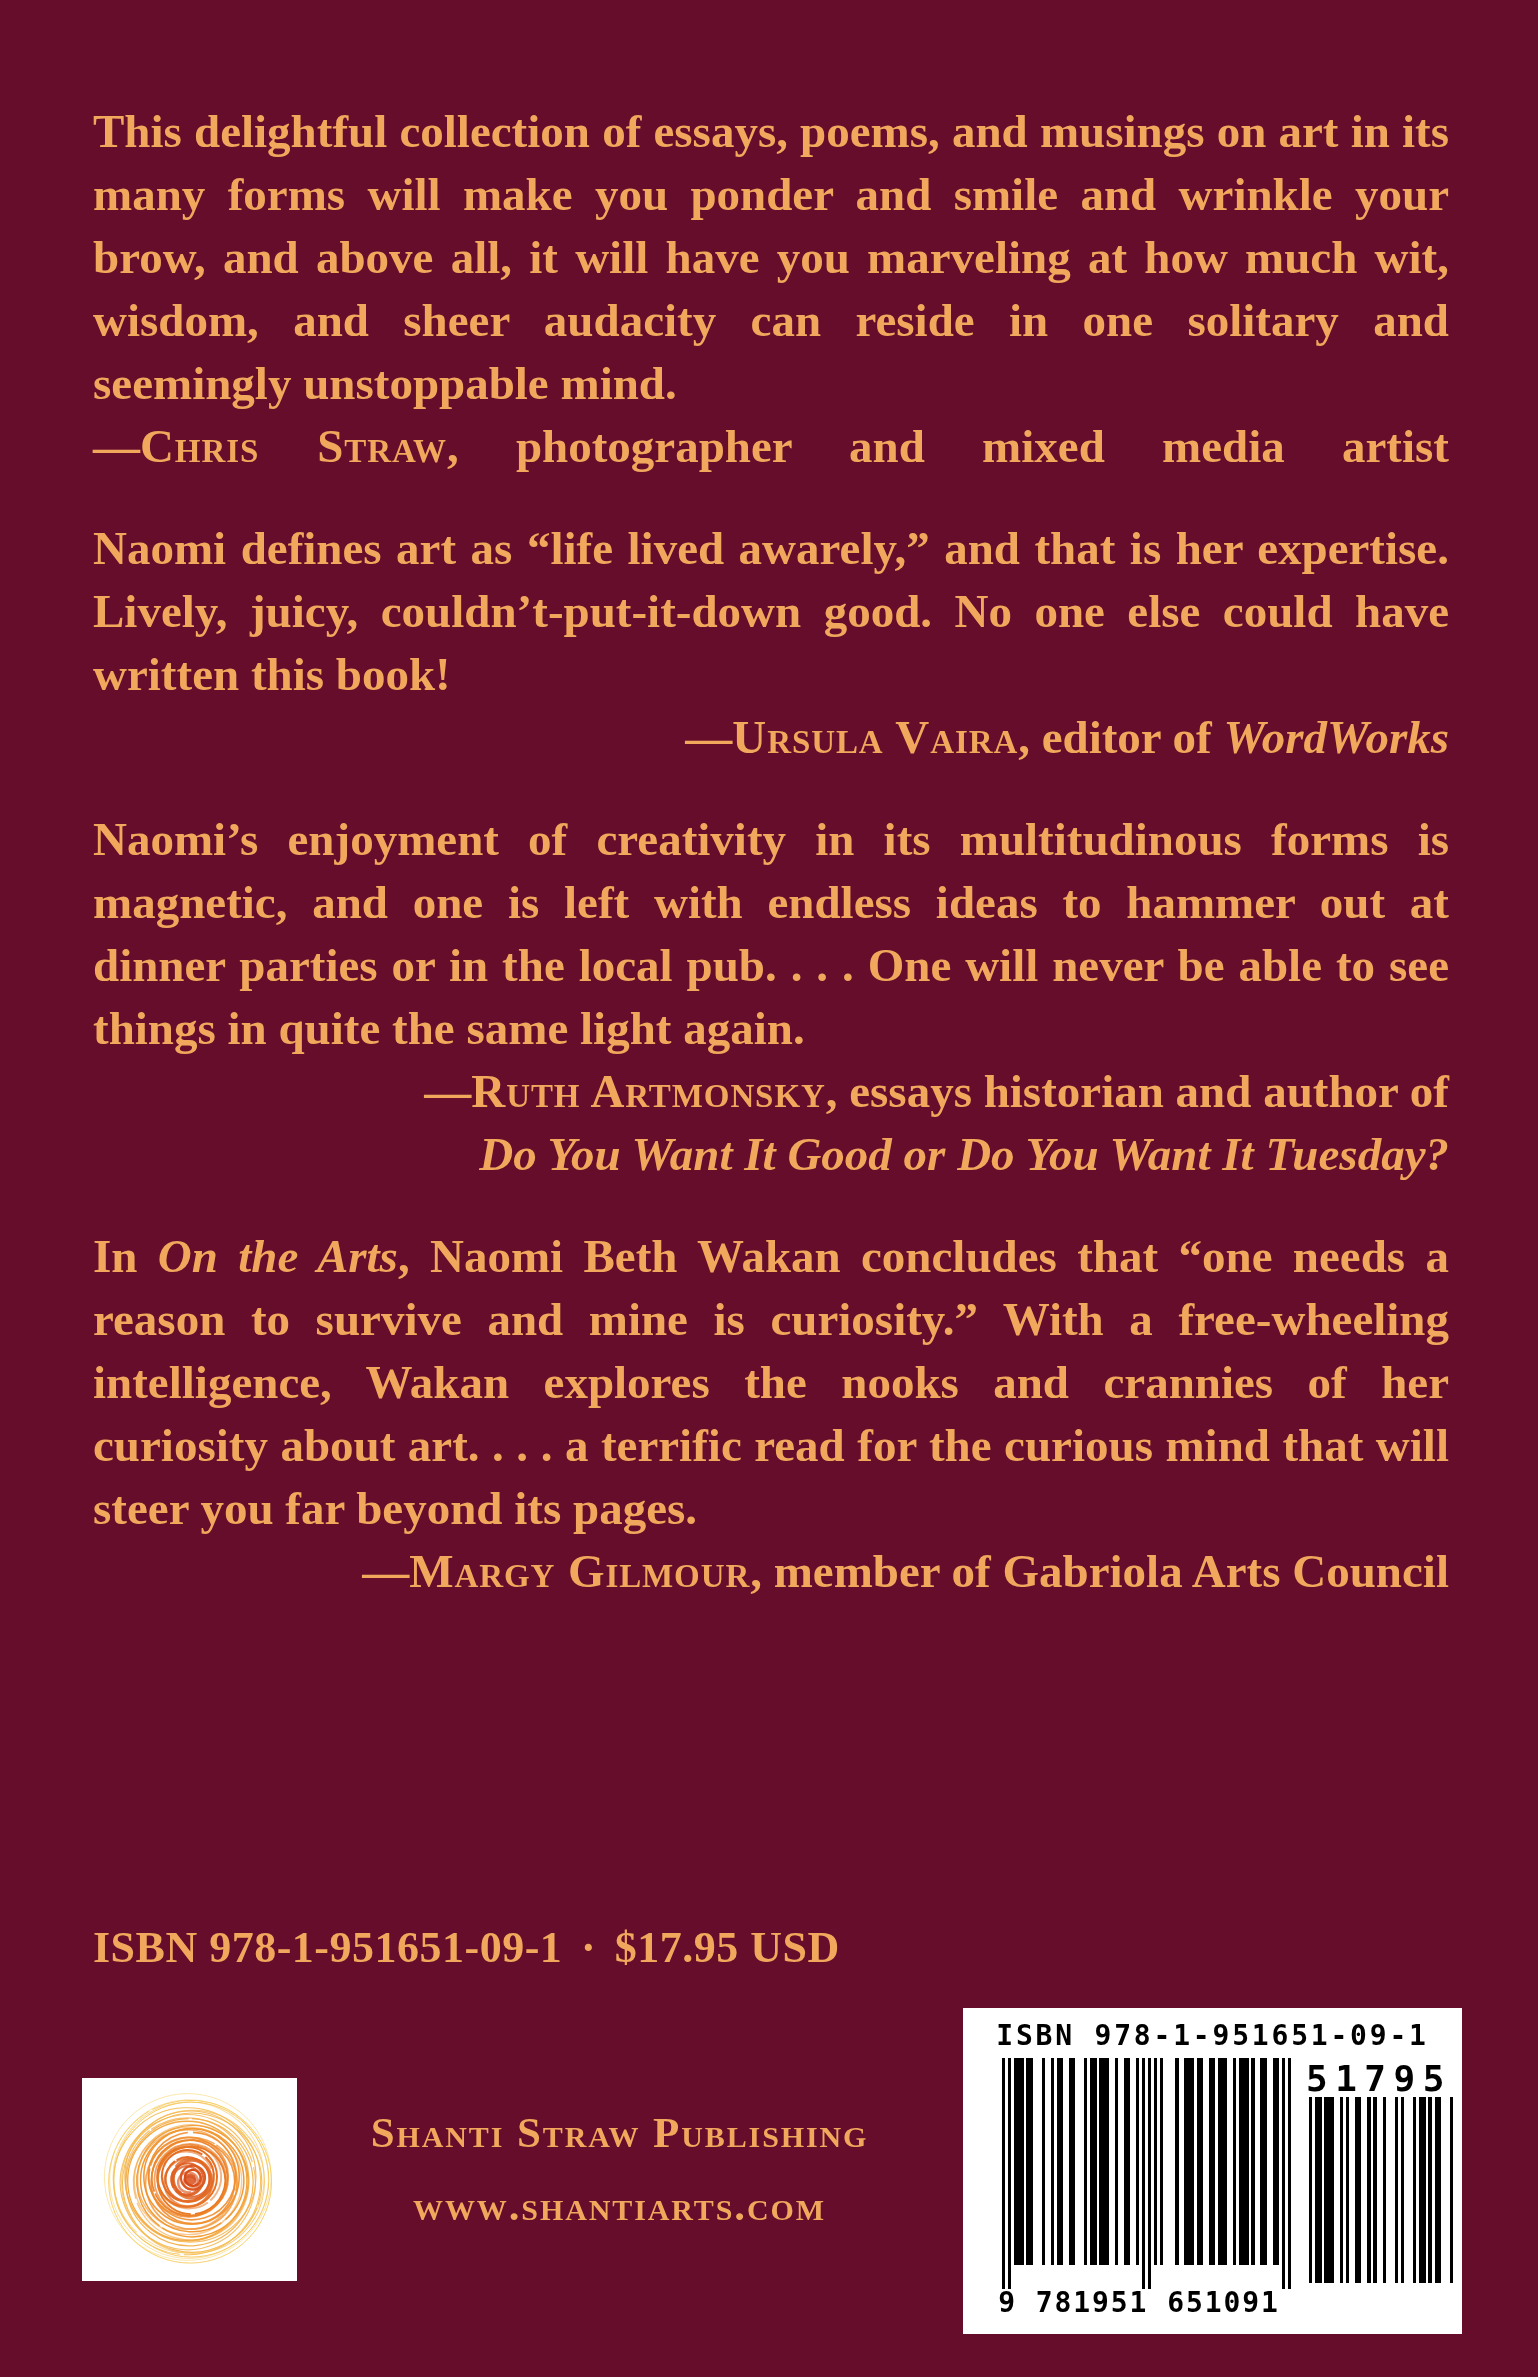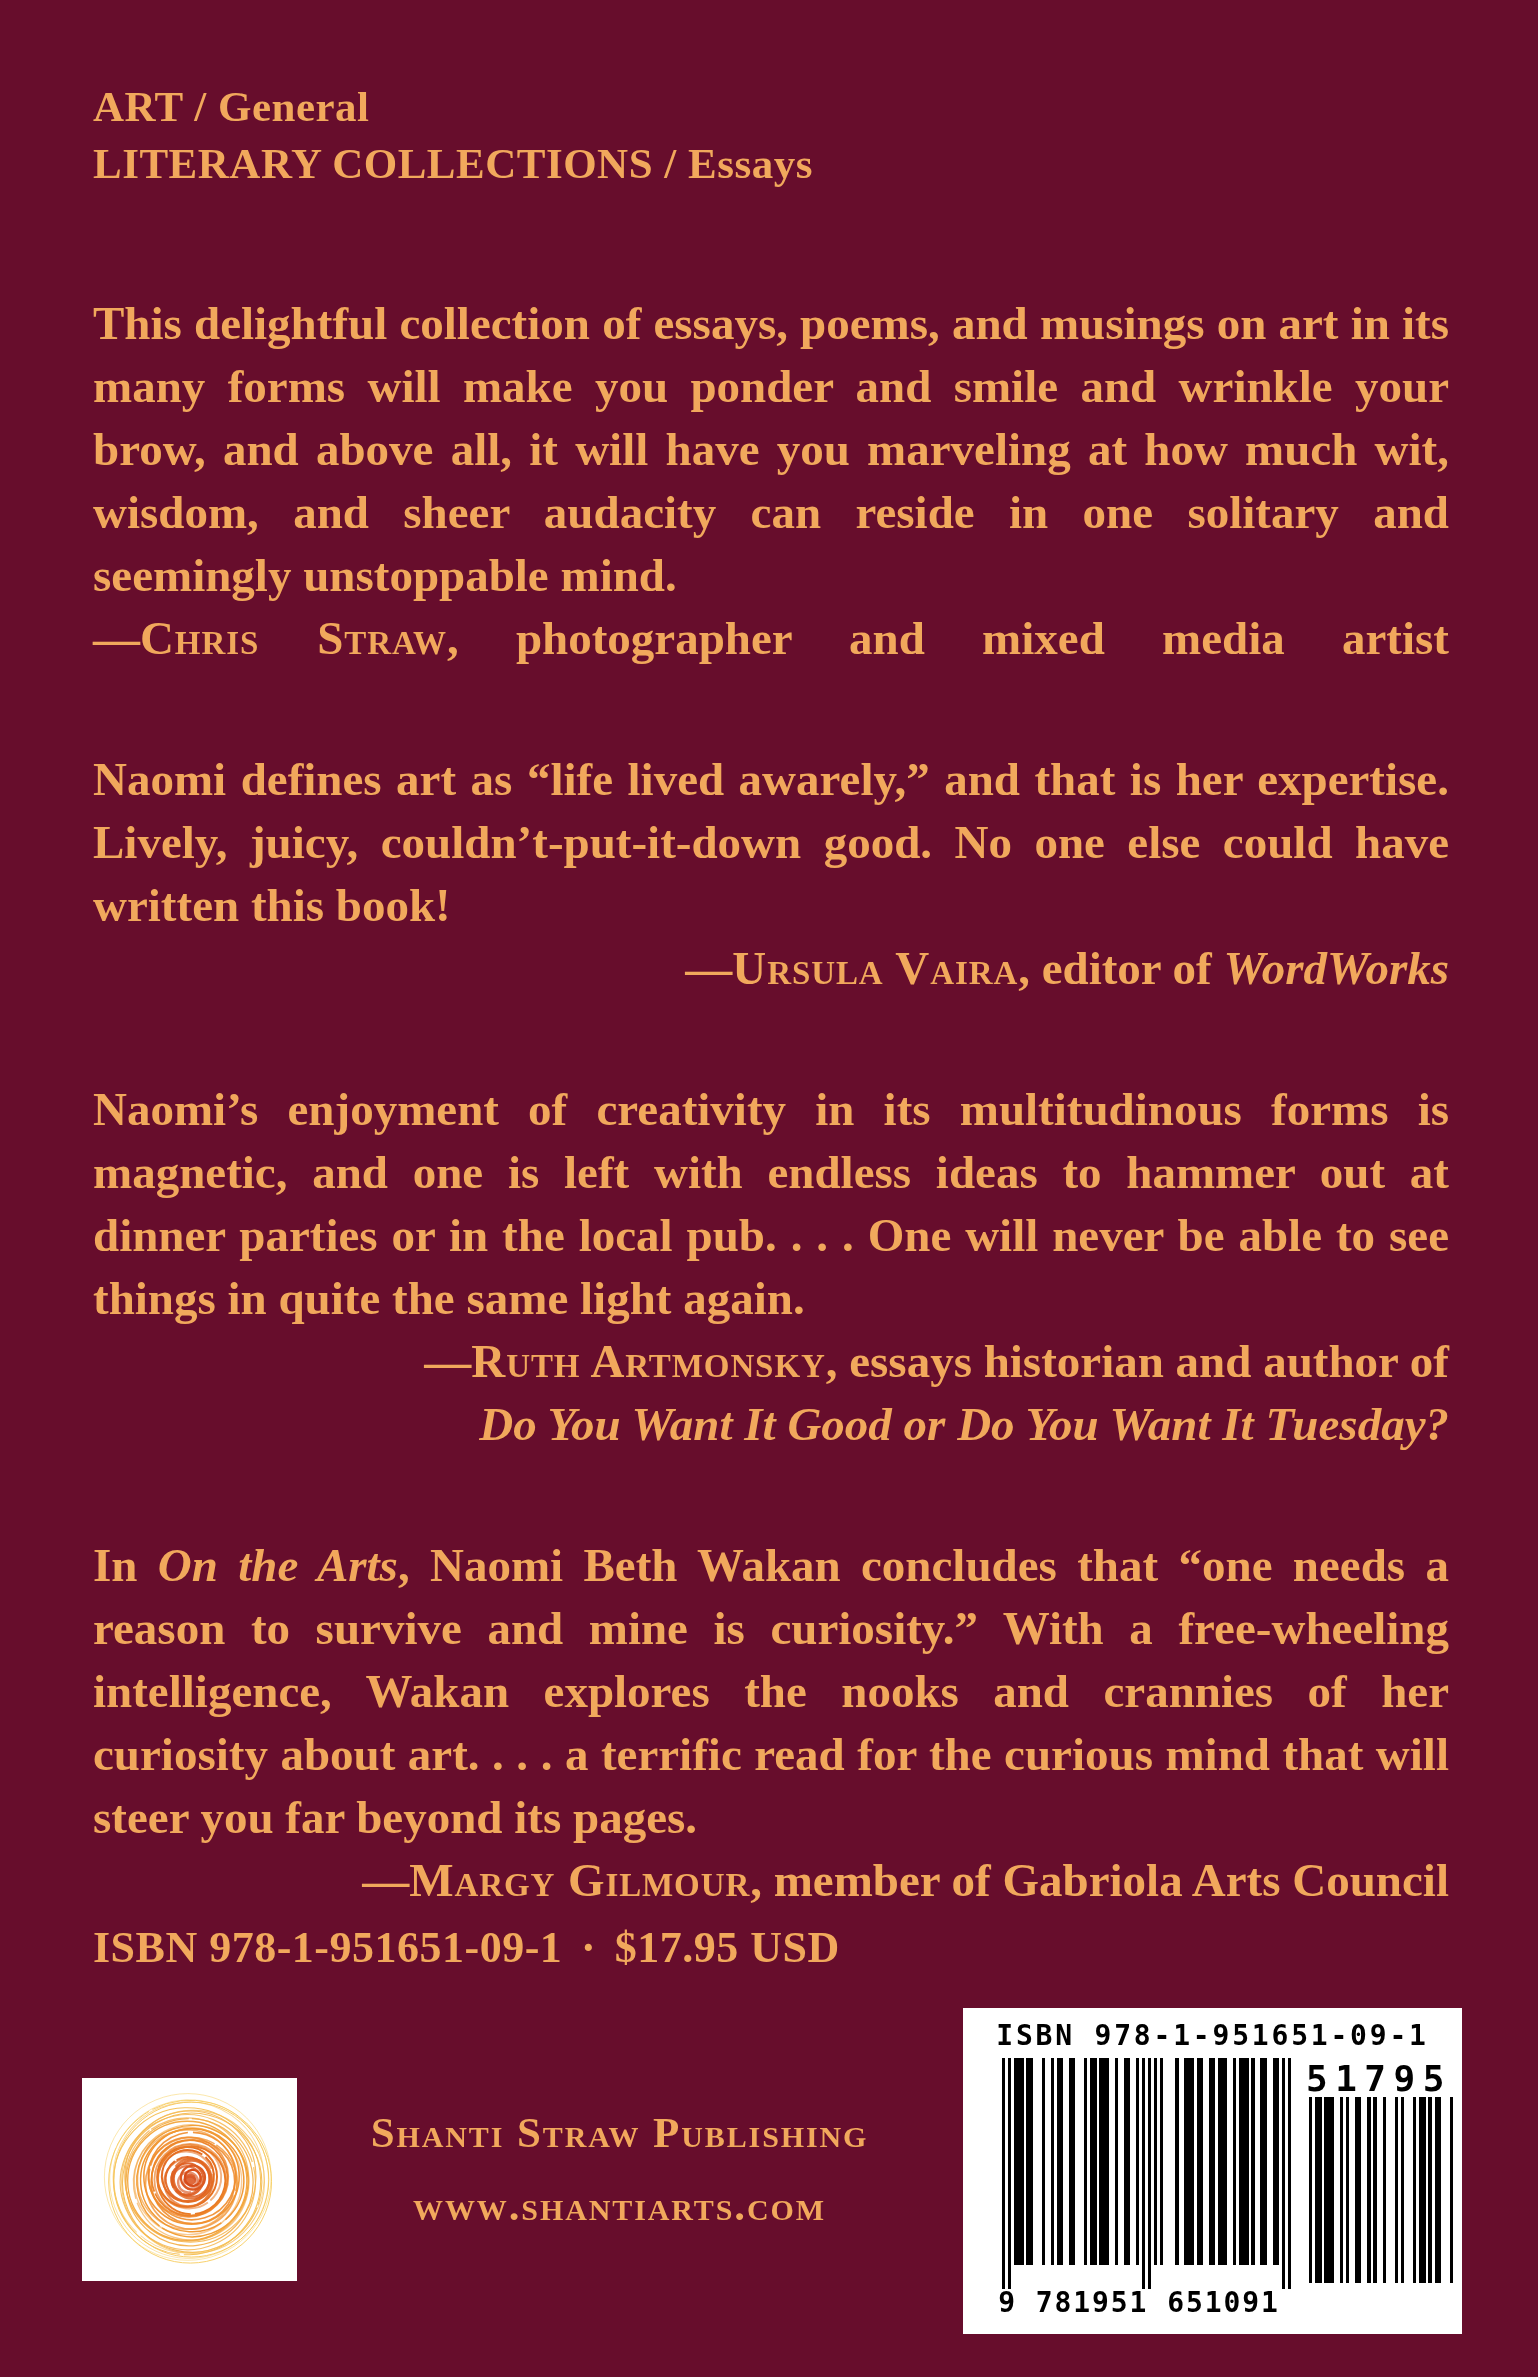--- a/index.html
+++ b/index.html
@@ -30,21 +30,21 @@
   }
   .attr {
     font-size: 47px;
     line-height: 63px;
   }
   .attr.full-justify { text-align: justify; text-align-last: justify; }
   .attr.right { text-align: right; }
   .sc { font-variant: small-caps; letter-spacing: 0.9px; }
   .it { font-style: italic; }
   .mt-q1 { margin-top: 100px; }
-  .mt-q  { margin-top: 78px; }
+  .mt-q  { margin-top: 39px; }
   .mt-a1 { margin-top: 18.6px; }
   .mt-a  { margin-top: 15px; }
   .mt-a3 { margin-top: 11.2px; }
   .mt-a4 { margin-top: 18.6px; }
 
   .isbn-line {
     position: absolute;
     left: 93px; top: 1922px;
     font-size: 44px;
     letter-spacing: 0.5px;
@@ -100,24 +100,20 @@
     white-space: nowrap;
   }
 </style>
 </head>
 <body>
 
 <div class="cover">
 
   <div class="flow">
 
-    <div class="categories">
-      <div>ART / General</div>
-      <div>LITERARY COLLECTIONS / Essays</div>
-    </div>
 
     <section class="quote-block mt-q1">
       <p class="quote-text">This delightful collection of essays, poems, and musings on art in its many forms will make you ponder and smile and wrinkle your brow, and above all, it will have you marveling at how much wit, wisdom, and sheer audacity can reside in one solitary and seemingly unstoppable mind.</p>
       <p class="attr full-justify mt-a1"><span>—</span><span class="sc">Chris Straw</span><span>, photographer and mixed media artist</span></p>
     </section>
 
     <section class="quote-block mt-q">
       <p class="quote-text">Naomi defines art as “life lived awarely,” and that is her expertise. Lively, juicy, couldn’t-put-it-down good. No one else could have written this book!</p>
       <p class="attr right mt-a"><span>—</span><span class="sc">Ursula Vaira</span><span>, editor of </span><span class="it">WordWorks</span></p>
     </section>

